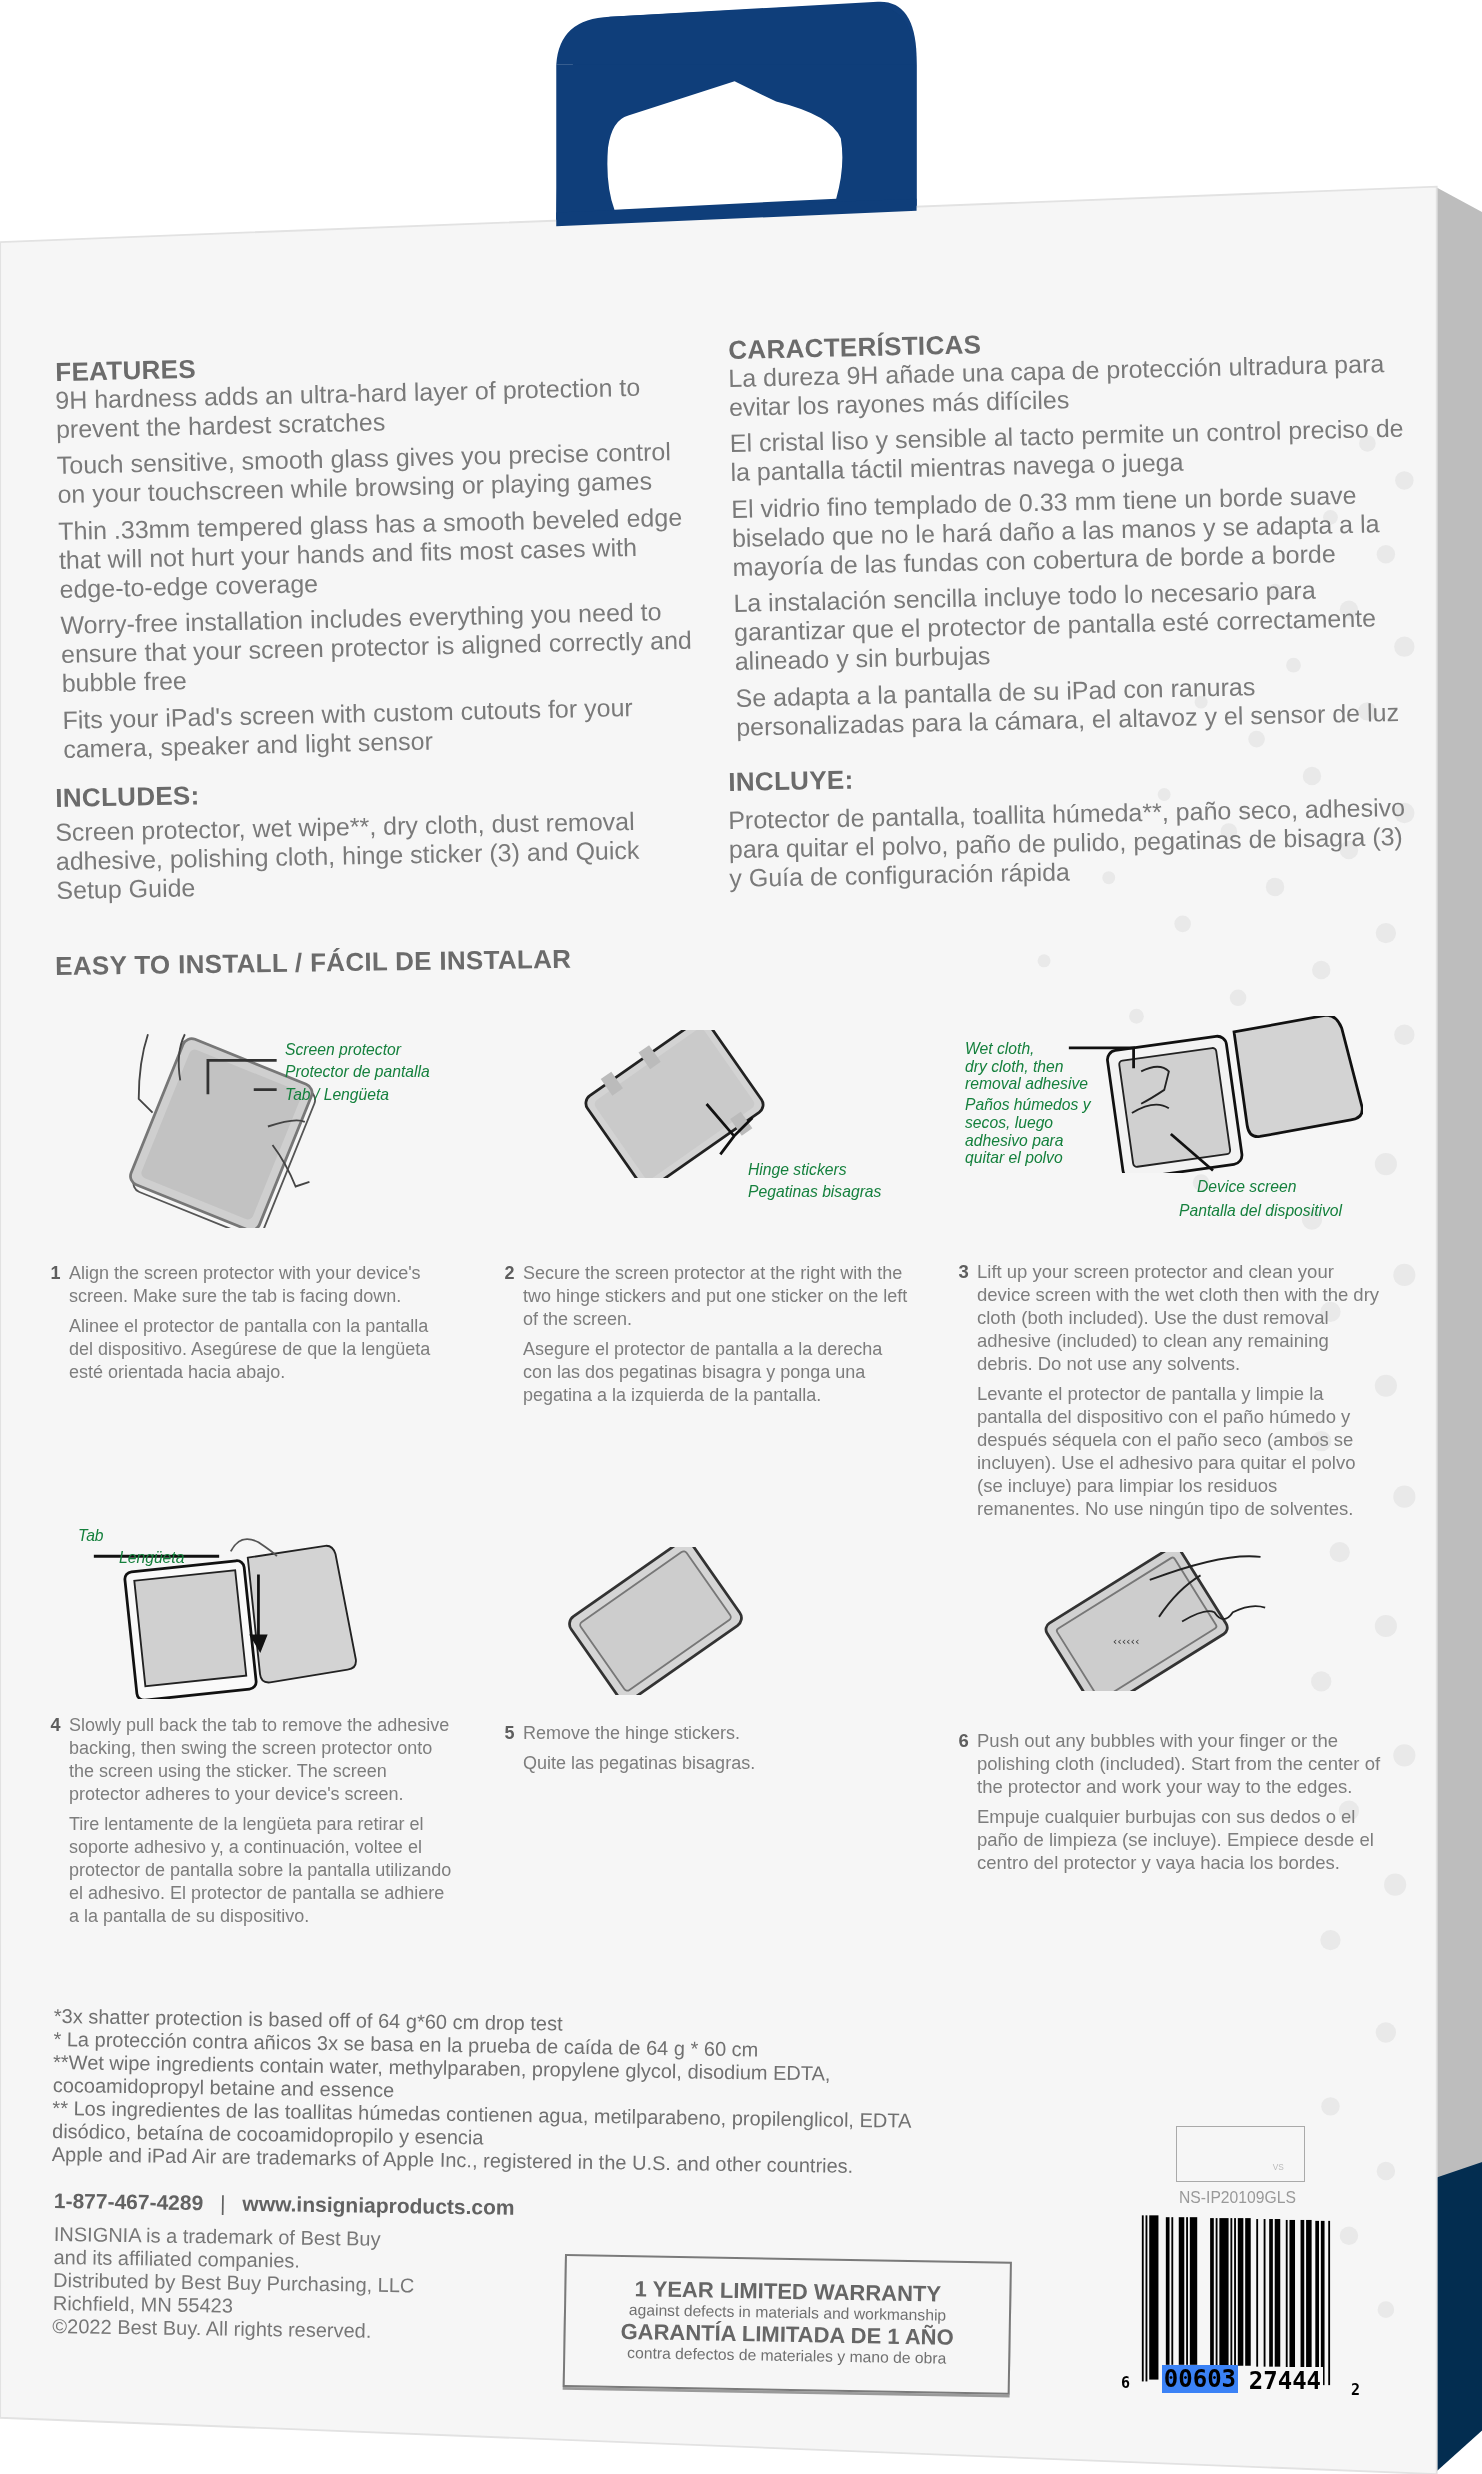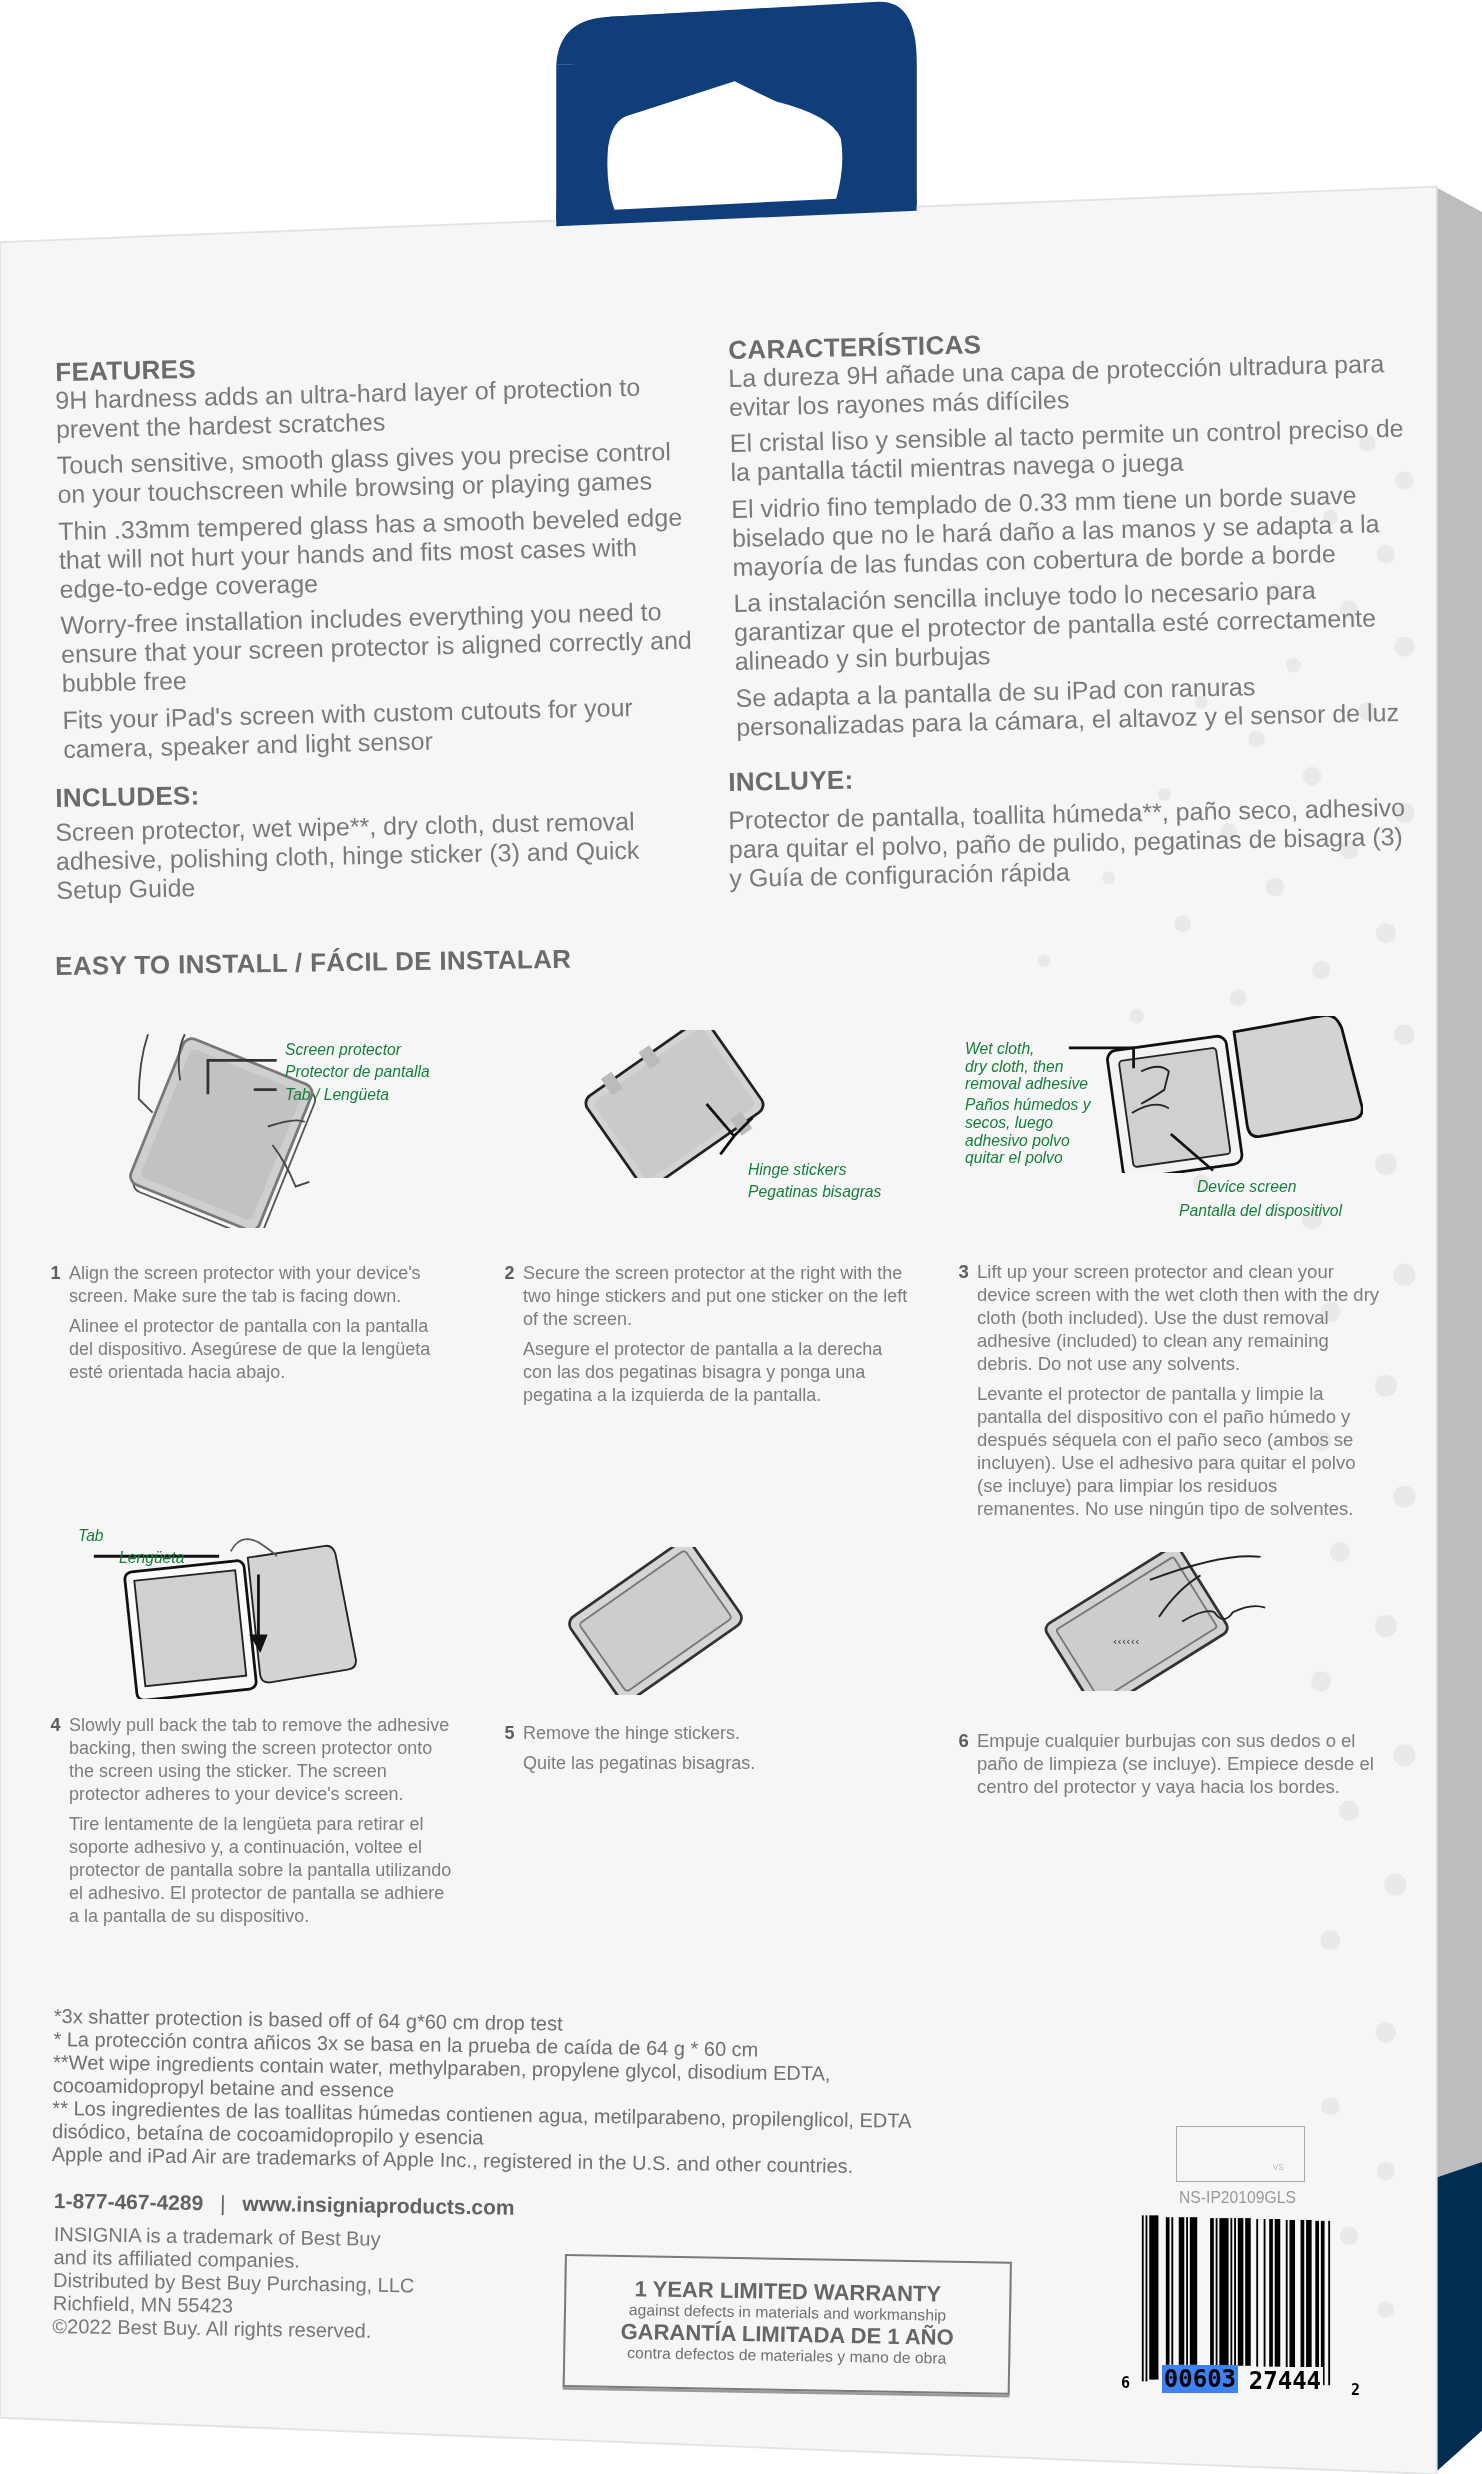--- a/index.html
+++ b/index.html
@@ -176,21 +176,21 @@
   </svg>
 <svg class="abs" style="left:1169px;top:1132px" width="55" height="46" viewBox="0 0 60 50">
     <path d="M2 2 L48 42" stroke="#111" stroke-width="3" fill="none"></path>
   </svg>
 <div class="label-sm" style="left:965px;top:1040px;line-height:17.6px;font-size:15.7px;">
   <div>Wet cloth,</div>
   <div>dry cloth, then</div>
   <div>removal adhesive</div>
   <div style="margin-top:3.7px">Paños húmedos y</div>
   <div>secos, luego</div>
-  <div>adhesivo polvo</div>
+  <div>adhesivo para</div>
   <div>quitar el polvo</div>
 </div>
 <div class="label-sm" style="left:1197px;top:1177px;">Device screen</div>
 <div class="label-sm" style="left:1179px;top:1201px;">Pantalla del dispositivol</div>
 
 <div class="step" style="left:69px;top:1262px;width:388px;">
   <span class="num">1</span>
   <p>Align the screen protector with your device's screen. Make sure the tab is facing down.</p>
   <p>Alinee el protector de pantalla con la pantalla del dispositivo. Asegúrese de que la lengüeta esté orientada hacia abajo.</p>
 </div>
@@ -242,20 +242,21 @@
   <p>Slowly pull back the tab to remove the adhesive backing, then swing the screen protector onto the screen using the sticker. The screen protector adheres to your device's screen.</p>
   <p>Tire lentamente de la lengüeta para retirar el soporte adhesivo y, a continuación, voltee el protector de pantalla sobre la pantalla utilizando el adhesivo. El protector de pantalla se adhiere a la pantalla de su dispositivo.</p>
 </div>
 <div class="step" style="left:523px;top:1722px;width:388px;">
   <span class="num">5</span>
   <p>Remove the hinge stickers.</p>
   <p>Quite las pegatinas bisagras.</p>
 </div>
 <div class="step" style="left:977px;top:1729px;width:406px;font-size:18.5px;">
   <span class="num">6</span>
+  <p>Push out any bubbles with your finger or the polishing cloth (included). Start from the center of the protector and work your way to the edges.</p>
   <p>Empuje cualquier burbujas con sus dedos o el paño de limpieza (se incluye). Empiece desde el centro del protector y vaya hacia los bordes.</p>
 </div>
 
 <div class="footnotes">
   <div>*3x shatter protection is based off of 64 g*60 cm drop test</div>
   <div>* La protección contra añicos 3x se basa en la prueba de caída de 64 g * 60 cm</div>
   <div>**Wet wipe ingredients contain water, methylparaben, propylene glycol, disodium EDTA, cocoamidopropyl betaine and essence</div>
   <div>** Los ingredientes de las toallitas húmedas contienen agua, metilparabeno, propilenglicol, EDTA disódico, betaína de cocoamidopropilo y esencia</div>
   <div>Apple and iPad Air are trademarks of Apple Inc., registered in the U.S. and other countries.</div>
 </div>

